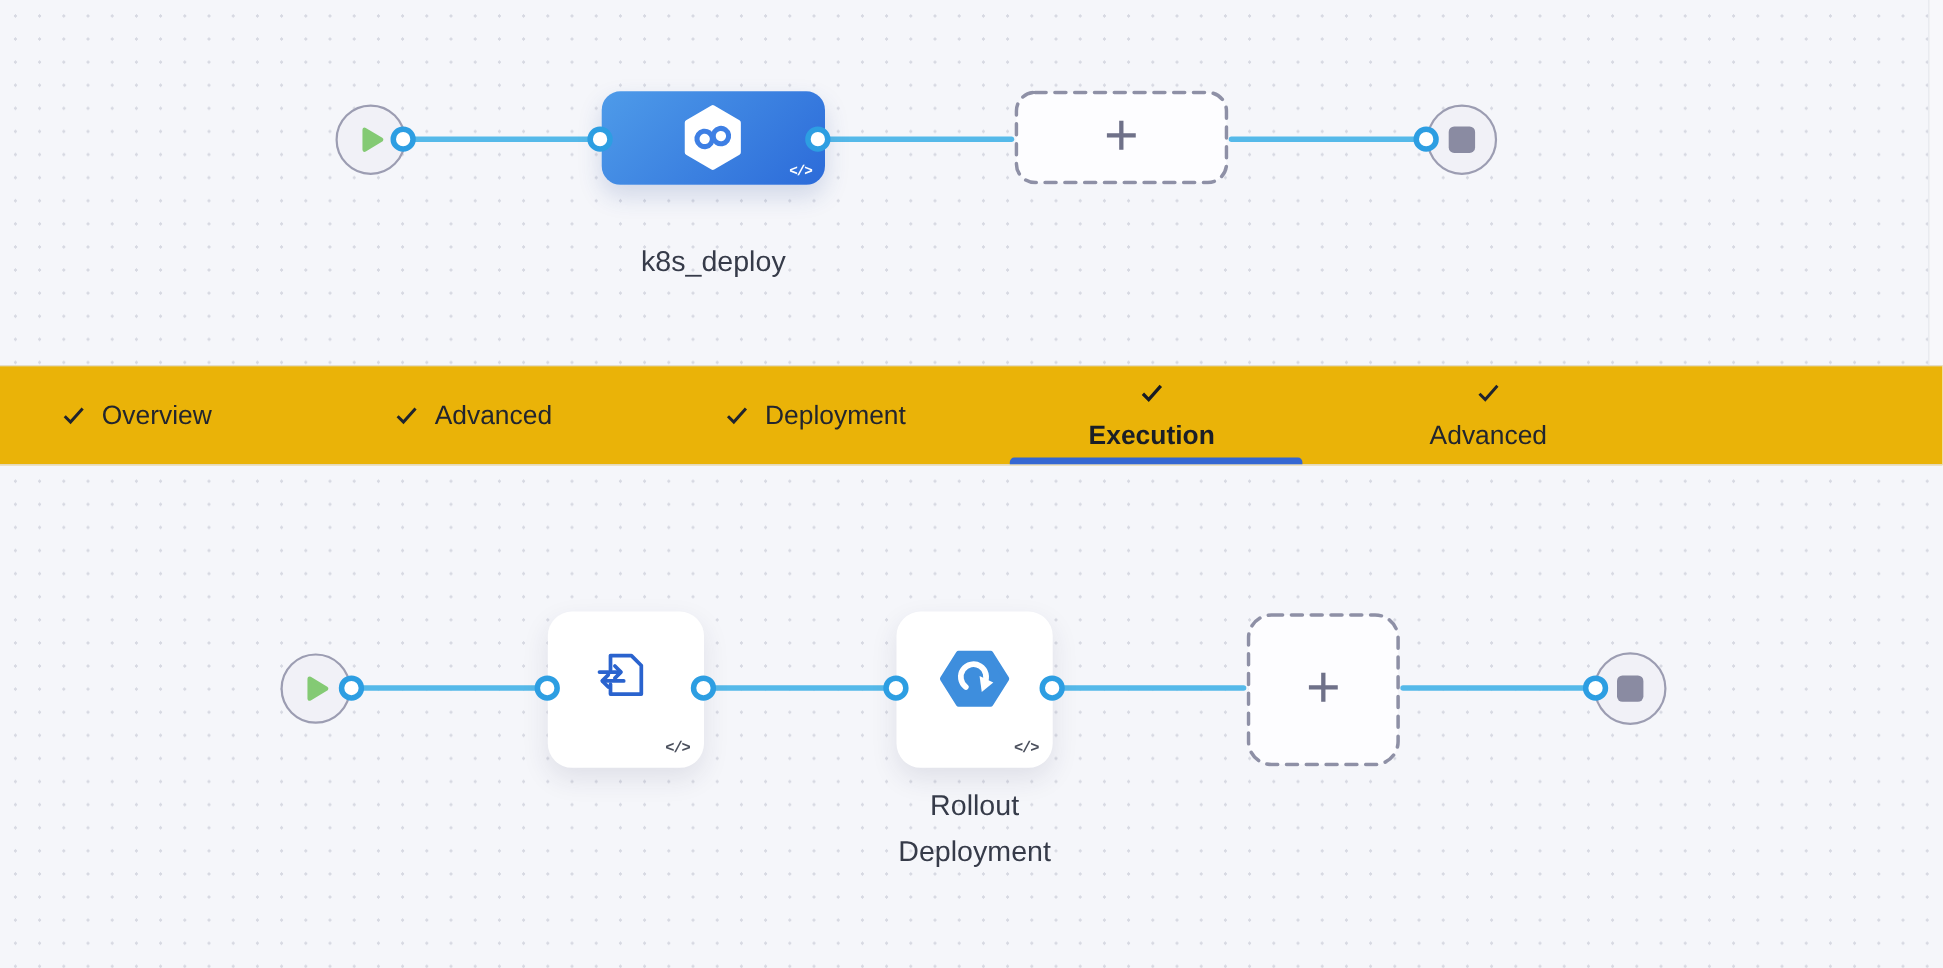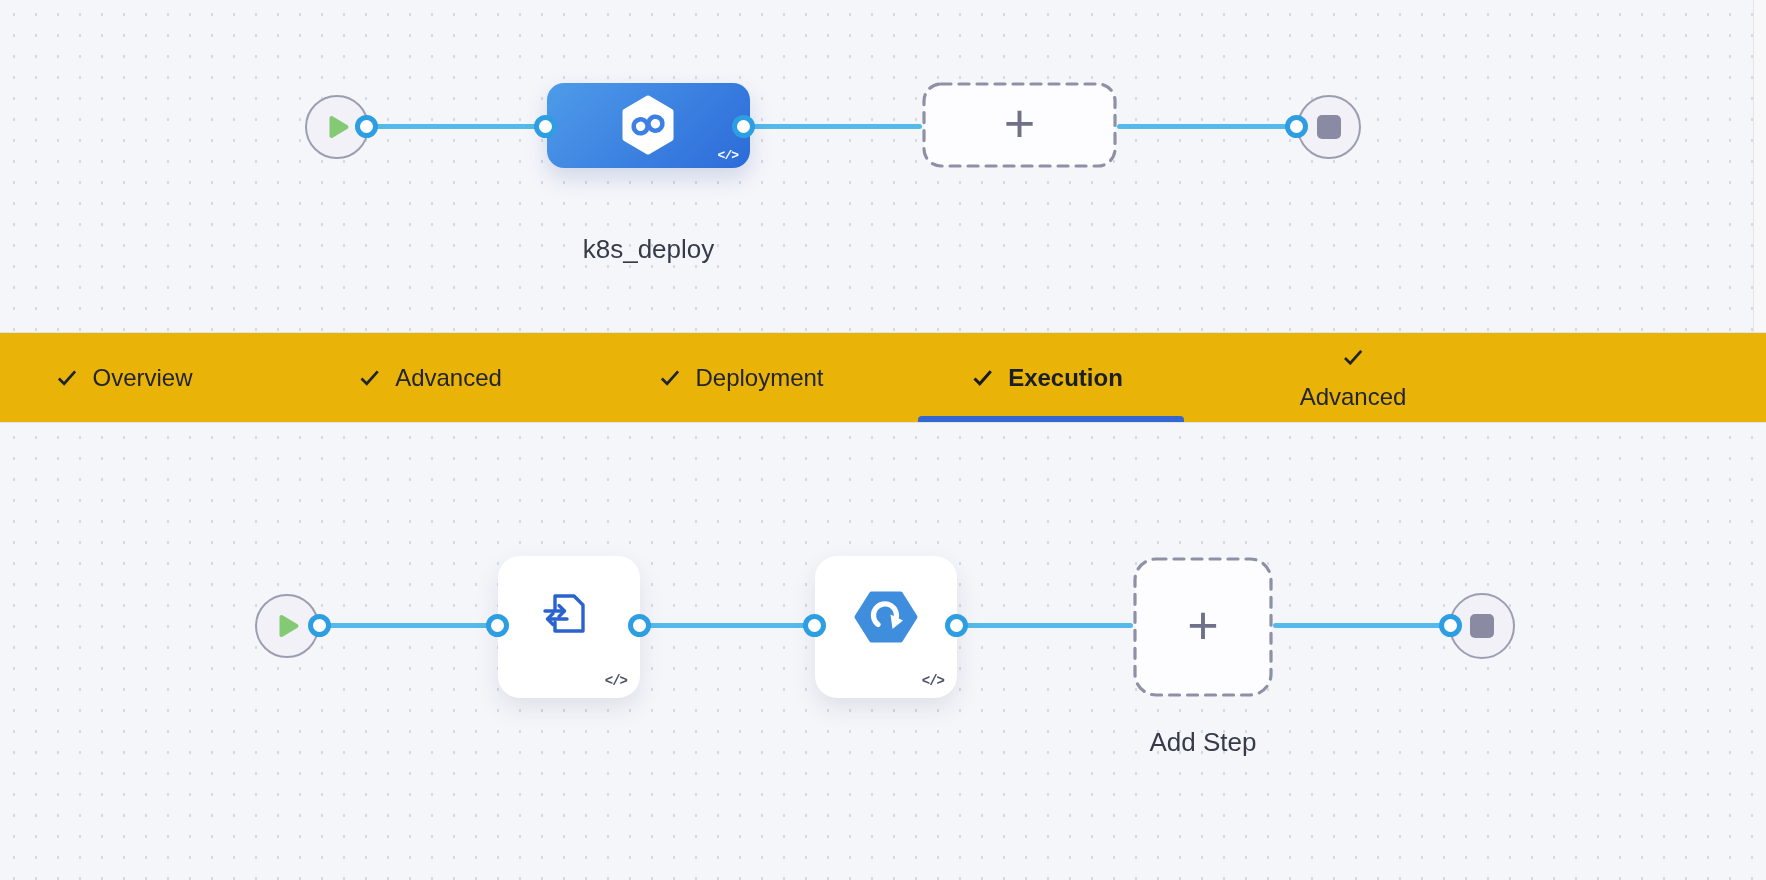--- a/index.html
+++ b/index.html
@@ -71,21 +71,21 @@
   }
   .dashed-node svg.dash-rect{position:absolute;left:0;top:0;}
   .plus-glyph{
     position:relative;color:#6F7189;font-size:54px;font-weight:400;
     line-height:1;transform:translateY(-2px);
   }
 
   
   .node-label{
     position:absolute;text-align:center;font-size:26px;line-height:1.6;
-    color:#363B49;z-index:2;margin-top:12px;
+    color:#363B49;z-index:2;
   }
 
   
   .tabbar{
     position:absolute;left:0;top:332px;width:1766px;height:91px;
     box-sizing:border-box;background:#eab308;
     border-top:1px solid #E1E3EA;border-bottom:1px solid #E1E3EA;
     z-index:3;
   }
   .tab{
@@ -158,21 +158,21 @@
           <path d="M3.5 13 L9 18.5 L20.5 5.5" stroke="#20242E" stroke-width="2.8" fill="none"></path>
         </svg>
       <span>Advanced</span>
     </div>
     <div class="tab" style="left:741px;">
       <svg width="23" height="23" viewBox="0 0 24 24">
           <path d="M3.5 13 L9 18.5 L20.5 5.5" stroke="#20242E" stroke-width="2.8" fill="none"></path>
         </svg>
       <span>Deployment</span>
     </div>
-    <div class="tab active" style="left:1047px;">
+    <div class="tab active" style="left:1047px;flex-direction:column;">
       <svg width="23" height="23" viewBox="0 0 24 24">
           <path d="M3.5 13 L9 18.5 L20.5 5.5" stroke="#171B24" stroke-width="3.1" fill="none"></path>
         </svg>
       <span>Execution</span>
     </div>
     <div class="tab" style="left:1353px;flex-direction:column;">
       <svg width="23" height="23" viewBox="0 0 24 24">
           <path d="M3.5 13 L9 18.5 L20.5 5.5" stroke="#20242E" stroke-width="2.8" fill="none"></path>
         </svg>
       <span>Advanced</span>
@@ -212,27 +212,27 @@
   <div class="step-node" style="left:815px;top:556px;">
     <svg style="position:absolute;left:39px;top:34px;" width="64" height="54" viewBox="0 0 64 54">
       <polygon points="3,27 17.5,4 46.5,4 61,27 46.5,50 17.5,50" fill="#3E8EDD" stroke="#3E8EDD" stroke-width="5" stroke-linejoin="round"></polygon>
       <path d="M24 34.5 A11.5 11.5 0 1 1 41 31" fill="none" stroke="#FFFFFF" stroke-width="5.2" stroke-linecap="round"></path>
       <polygon points="36.5,24.5 49,30.5 38.5,39" fill="#FFFFFF"></polygon>
     </svg>
     <span class="code-badge dark">&lt;/&gt;</span>
   </div>
   <div class="port" style="left:803px;top:614px;"></div>
   <div class="port" style="left:945px;top:614px;"></div>
+  <div class="node-label" style="left:786px;top:712px;width:200px;">Rollout Deployment</div>
 
   <div class="dashed-node" style="left:1133px;top:557px;width:140px;height:140px;">
     <svg class="dash-rect" width="140" height="140">
       <rect x="2" y="2" width="136" height="136" rx="21" fill="#FDFDFF" stroke="#8E90A6" stroke-width="3.2" stroke-dasharray="10 8" stroke-linecap="round"></rect>
     </svg>
     <span class="plus-glyph">+</span>
   </div>
-  <div class="node-label" style="left:1103px;top:710px;width:200px;">Add Step</div>
 
   <div class="round-node" style="left:1449px;top:593px;width:66px;height:66px;">
     <div class="stop-square"></div>
   </div>
   <div class="port" style="left:1439px;top:614px;"></div>
 
 </div>
 
 </body></html>

